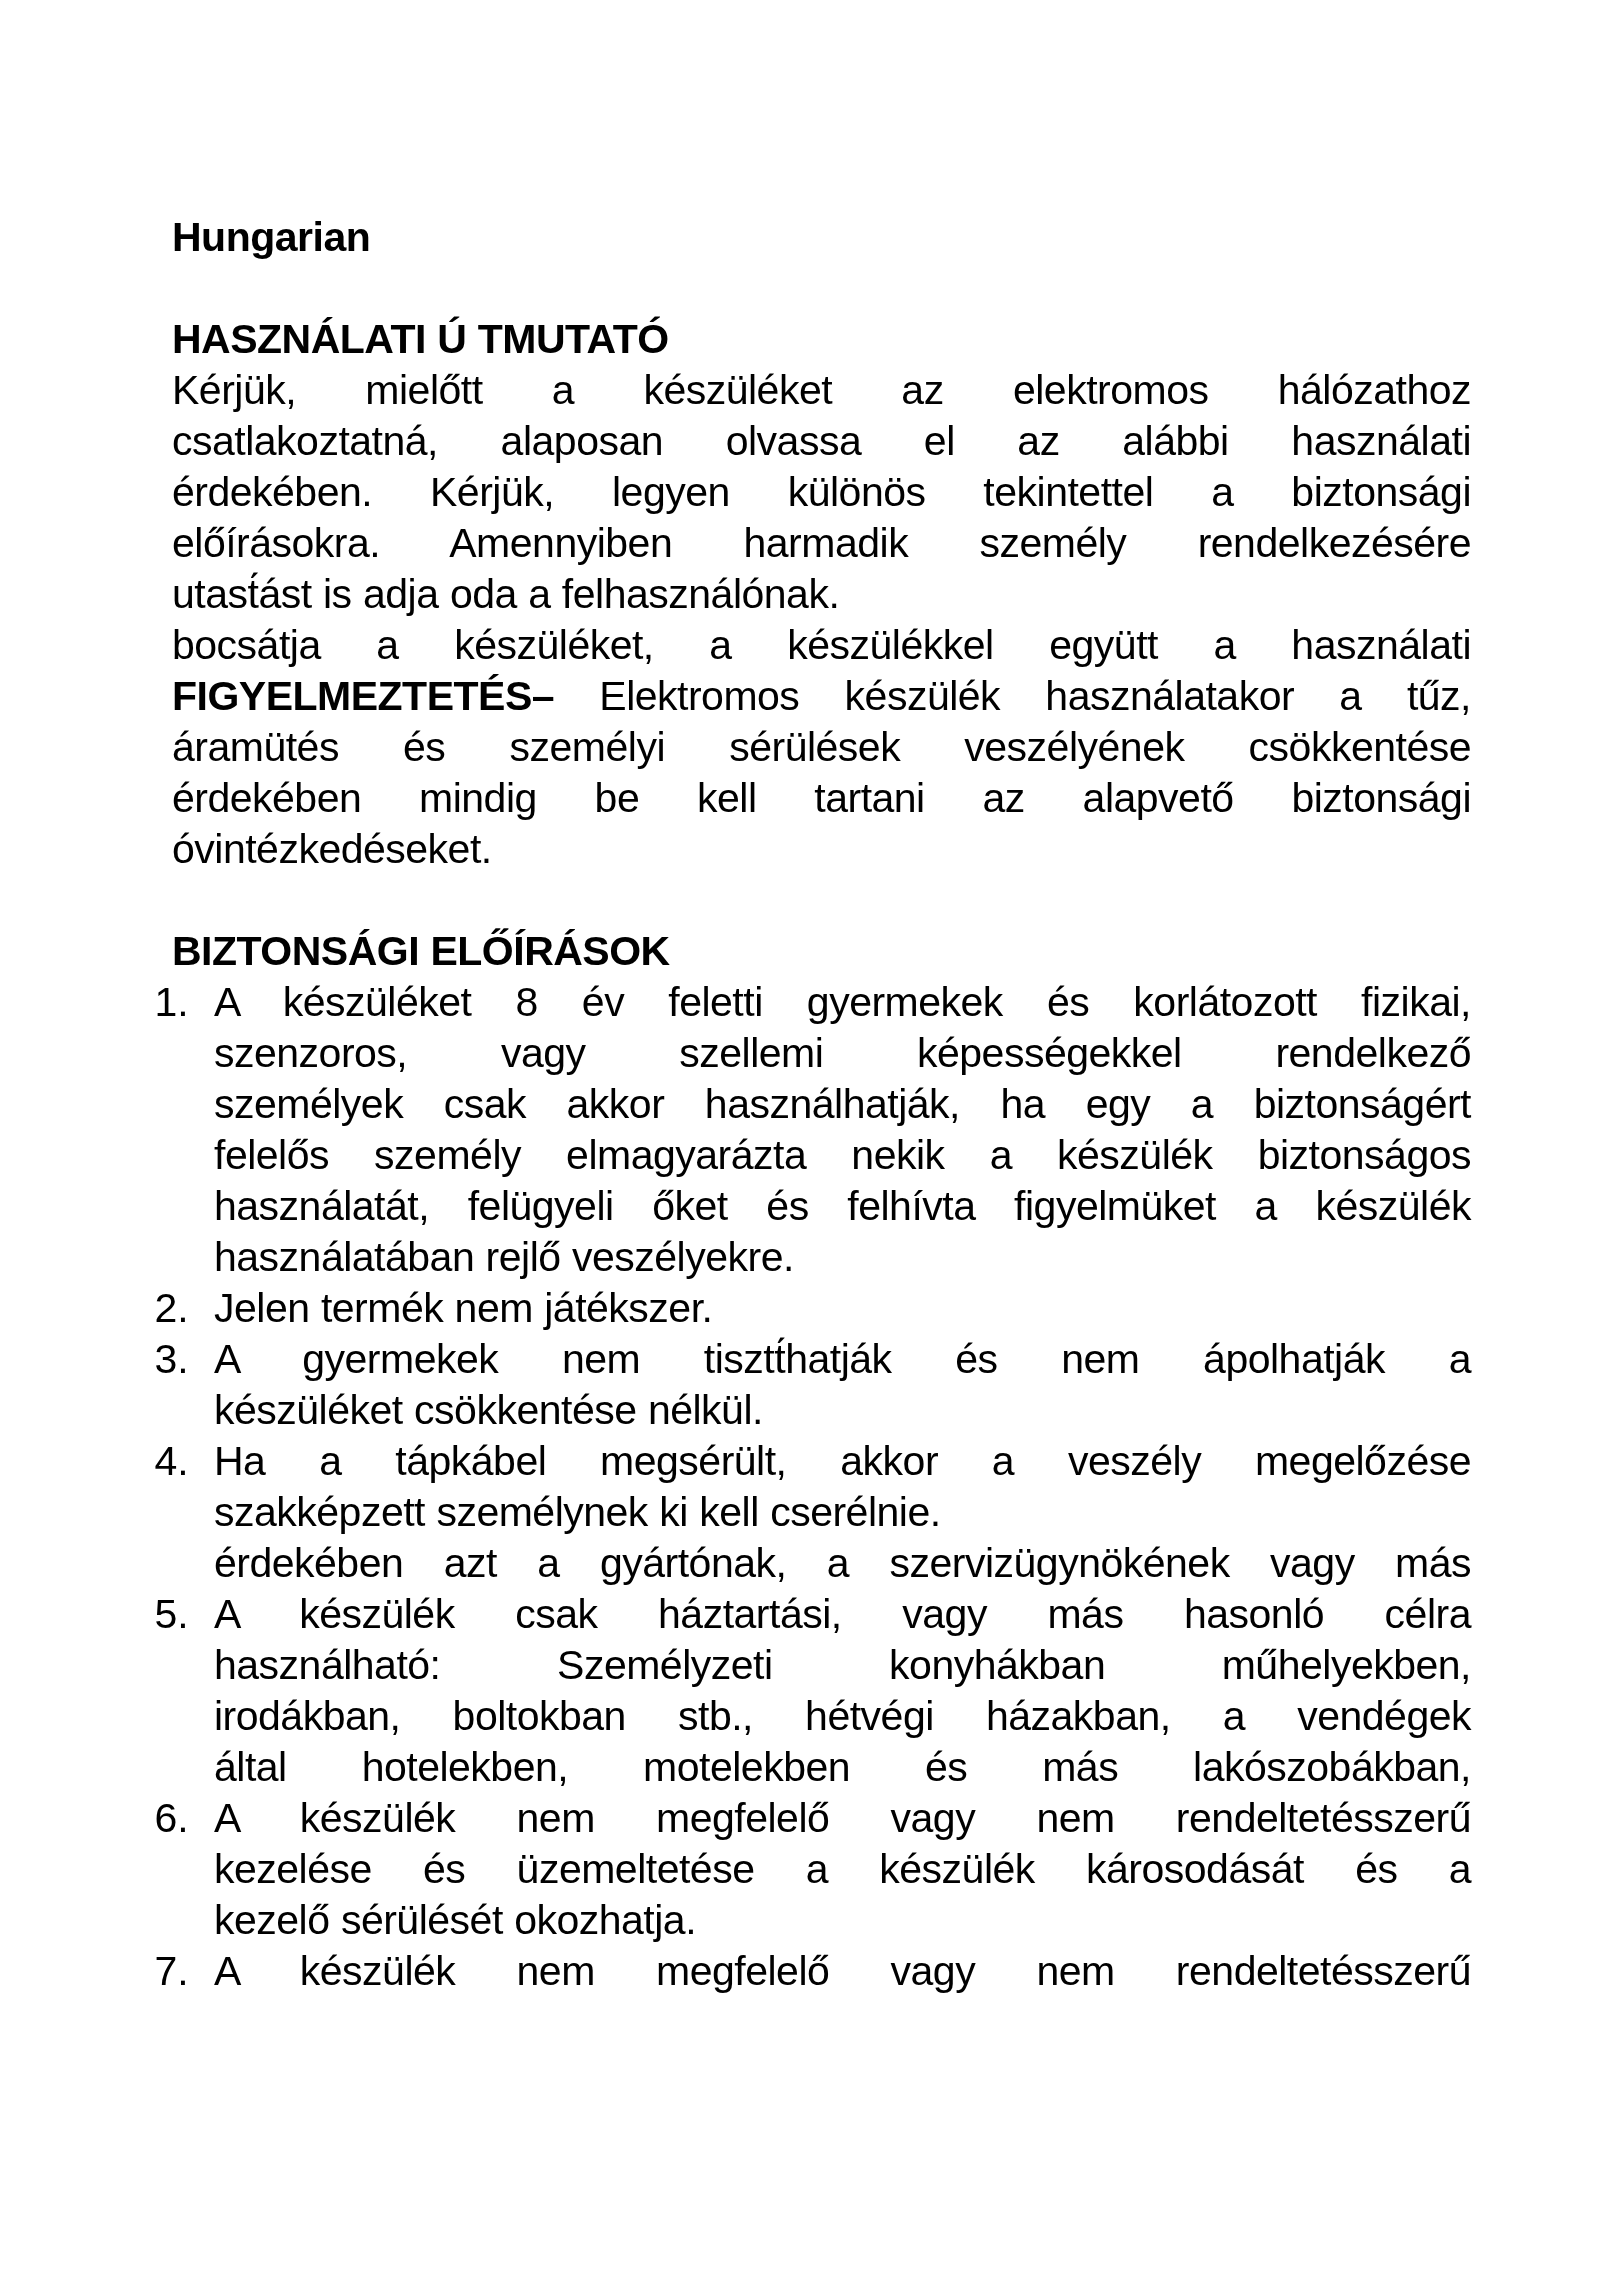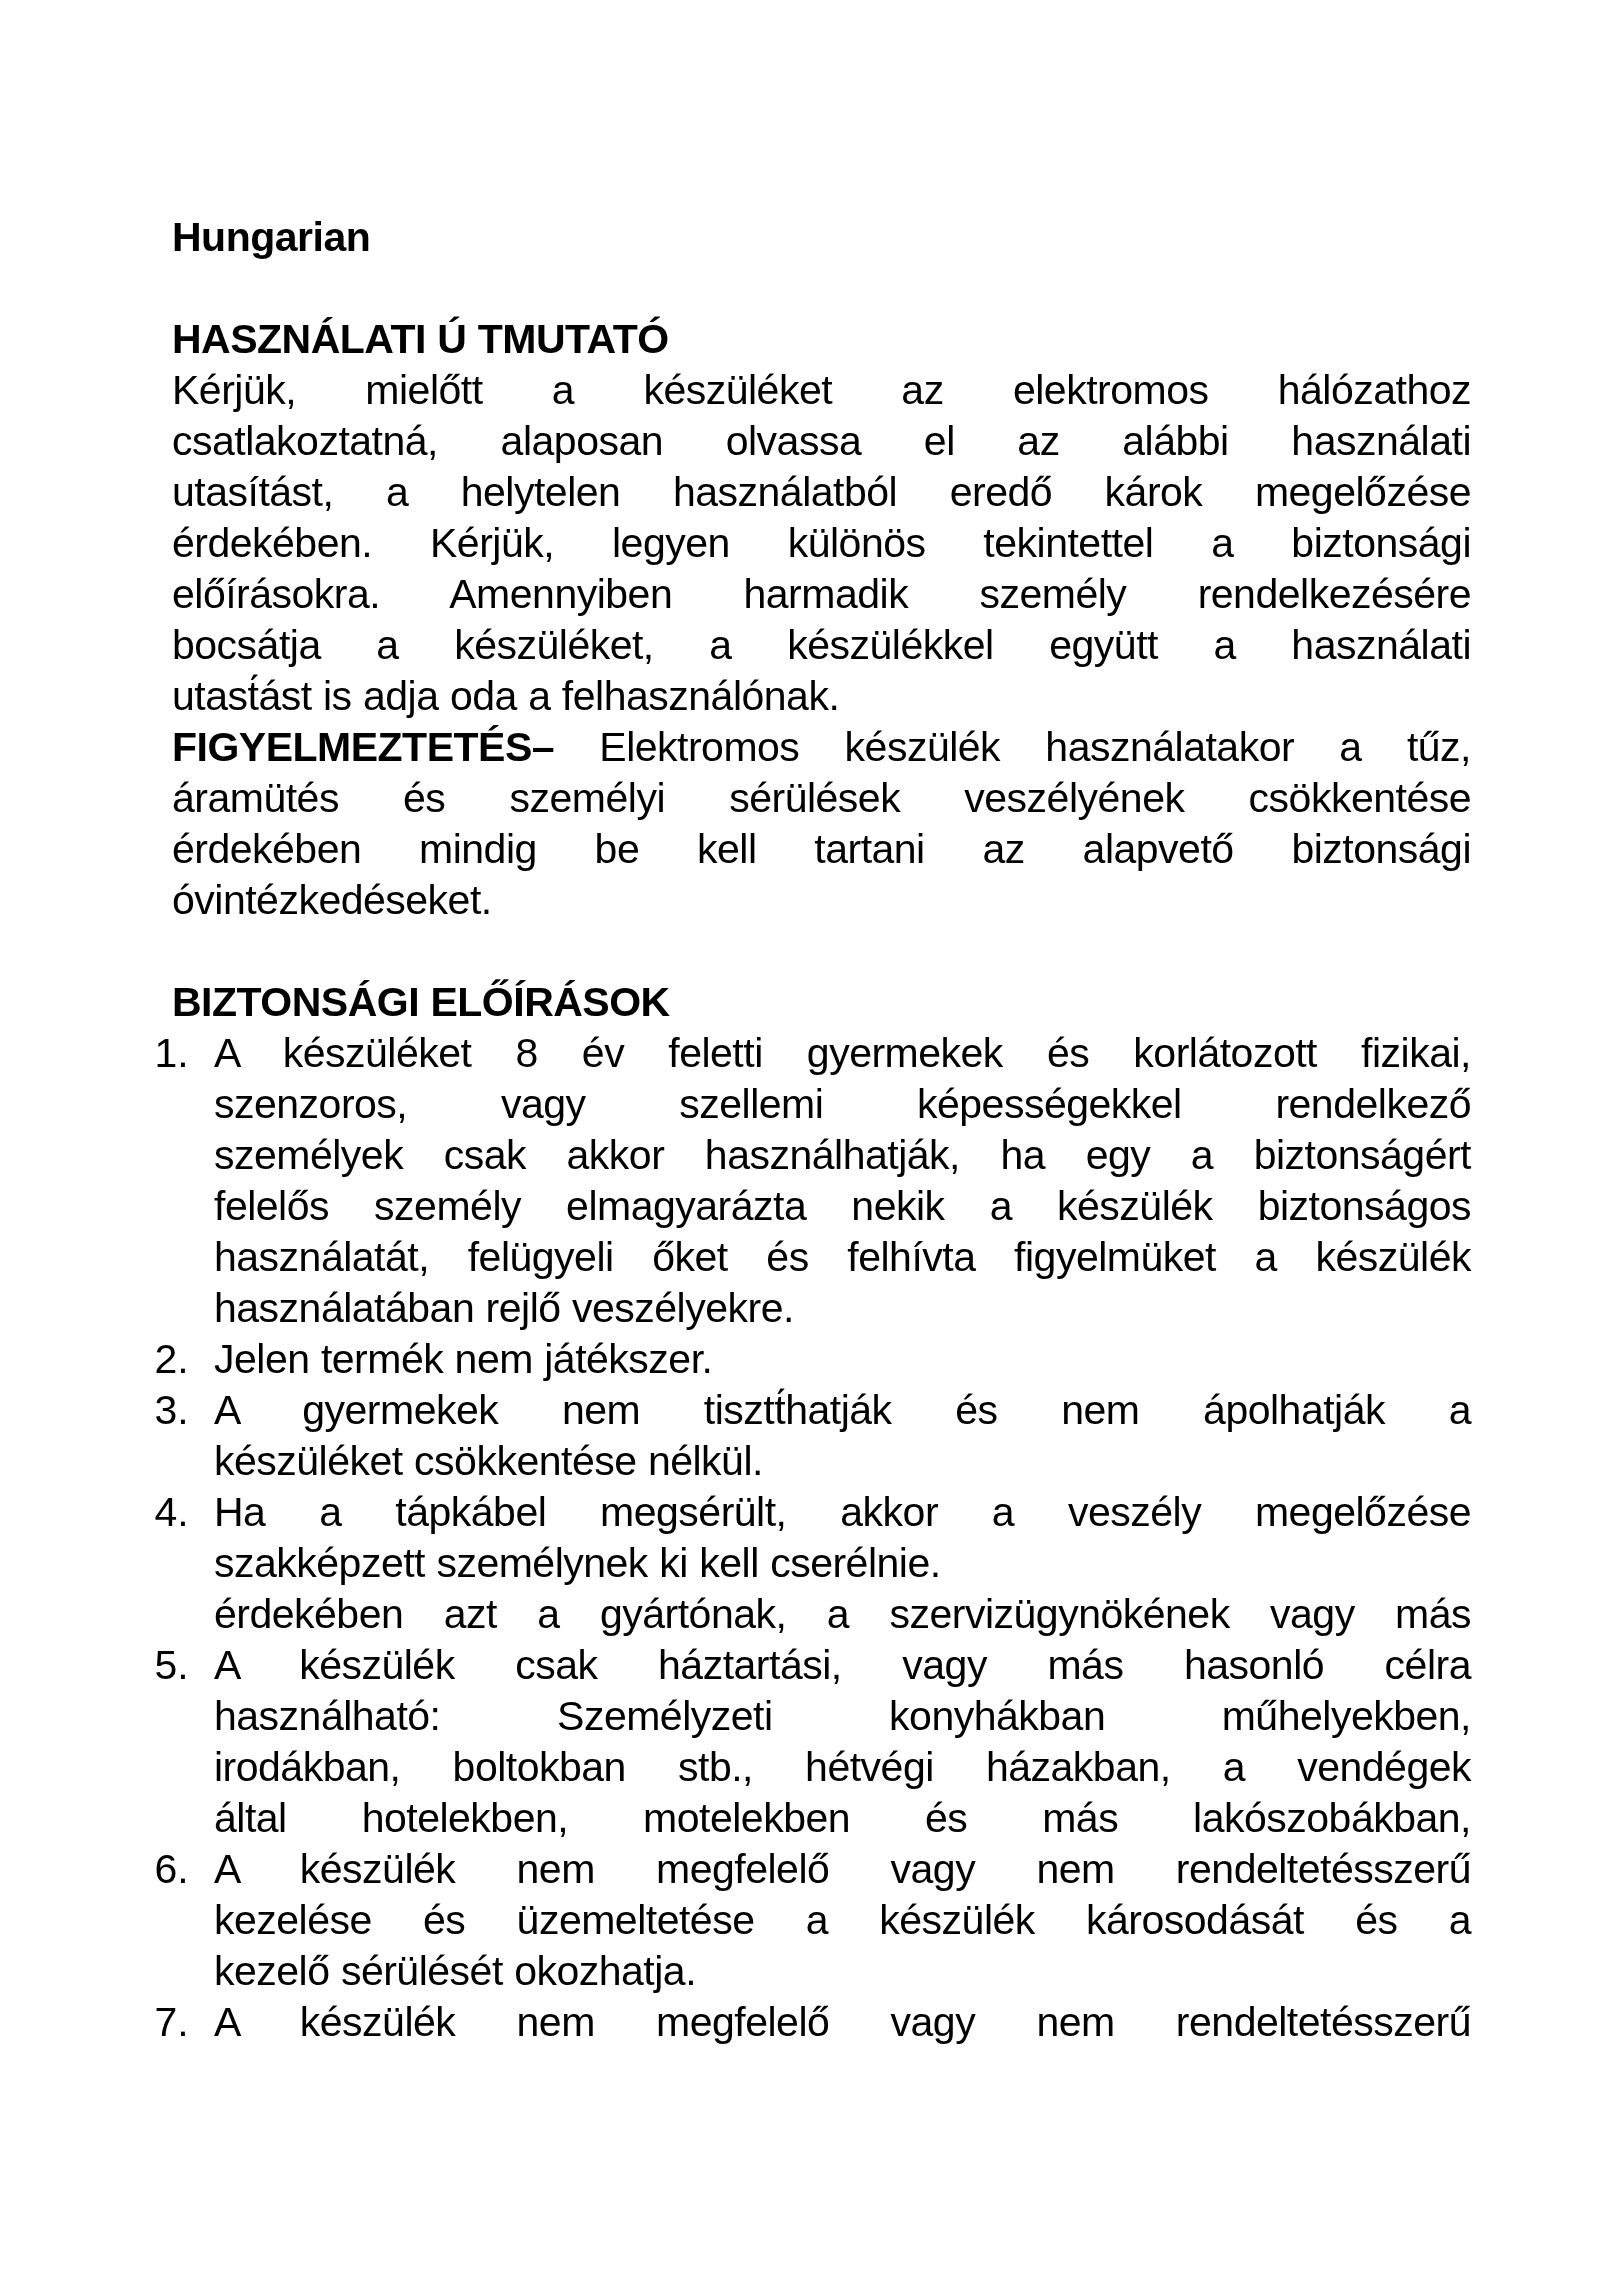--- a/index.html
+++ b/index.html
@@ -63,25 +63,24 @@
 <body>
 
 <div class="page">
   <div class="content" id="doc-content">
       <div class="line heading">Hungarian</div>
       <div class="blank"></div>
       <div class="line heading">HASZNÁLATI Ú TMUTATÓ</div>
       <div>
         <div class="line j">Kérjük, mielőtt a készüléket az elektromos hálózathoz</div>
         <div class="line j">csatlakoztatná, alaposan olvassa el az alábbi használati</div>
-        <div class="line j">utasítást, a helytelen használatból eredő károk megelőzése</div>
         <div class="line j">érdekében. Kérjük, legyen különös tekintettel a biztonsági</div>
         <div class="line j">előírásokra. Amennyiben harmadik személy rendelkezésére</div>
+        <div class="line">utast́ást is adja oda a felhasználónak.</div>
         <div class="line j">bocsátja a készüléket, a készülékkel együtt a használati</div>
-        <div class="line">utast́ást is adja oda a felhasználónak.</div>
         <div class="line j"><b>FIGYELMEZTETÉS–</b> Elektromos készülék használatakor a tűz,</div>
         <div class="line j">áramütés és személyi sérülések veszélyének csökkentése</div>
         <div class="line j">érdekében mindig be kell tartani az alapvető biztonsági</div>
         <div class="line">óvintézkedéseket.</div>
       </div>
       <div class="blank"></div>
       <div class="line heading">BIZTONSÁGI ELŐÍRÁSOK</div>
       <div>
         <div class="list-item">
           <div class="line j list-line"><span class="list-num">1.</span>A készüléket 8 év feletti gyermekek és korlátozott fizikai,</div>

